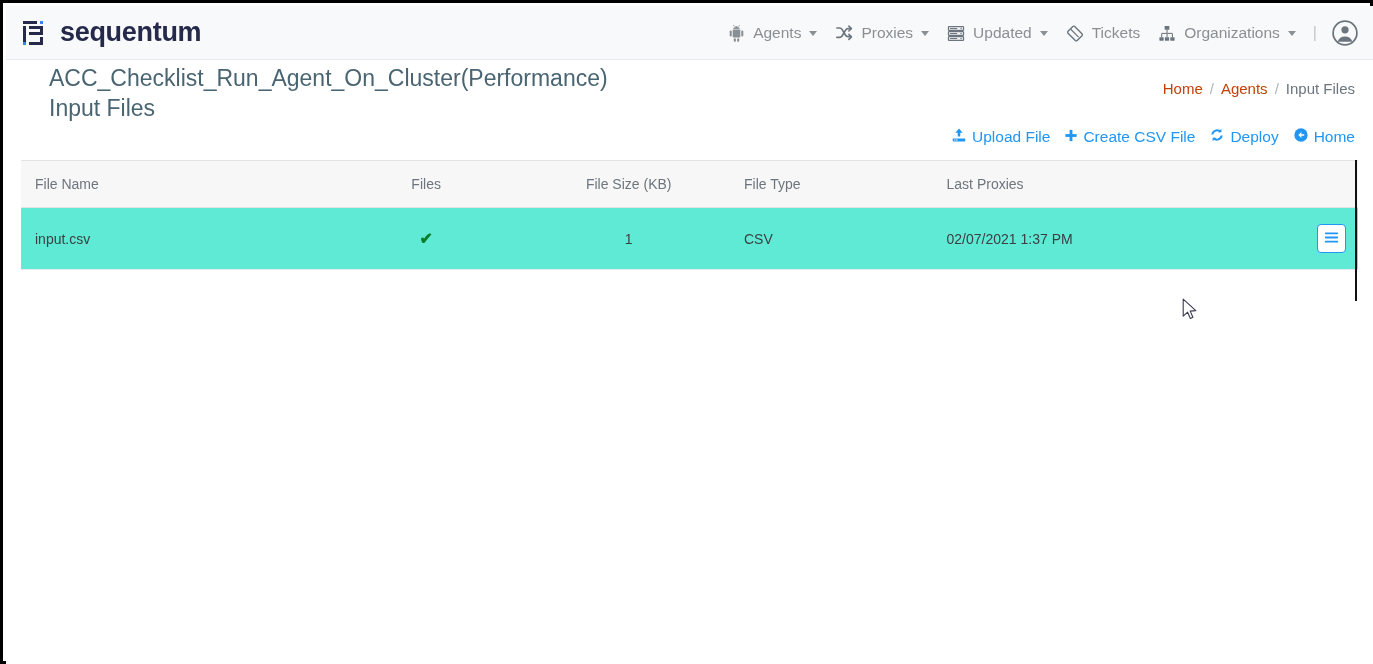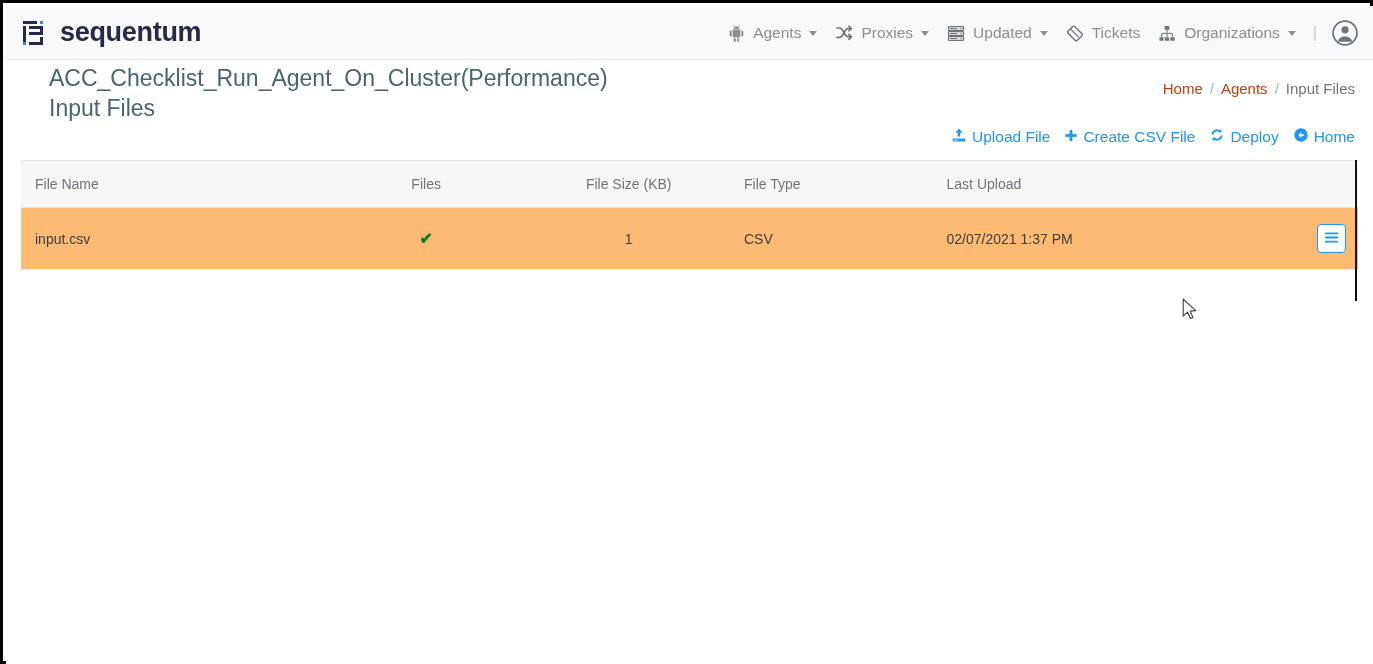--- a/index.html
+++ b/index.html
@@ -115,21 +115,21 @@
     text-align: left;
     padding: 15px 0 15px 14px;
     border-top: 1px solid #e3e3e5;
     border-bottom: 1px solid #e3e3e5;
   }
   table.files tbody td {
     font-size: 14px;
     color: #3c4043;
     padding: 16px 0 16px 14px;
     border-bottom: 1px solid #e9e9ec;
-    background: #fdba74;
+    background: #5eead4;
     vertical-align: middle;
   }
   .col-name   { width: 300px; }
   .col-deploy { width: 200px; text-align: center !important; padding-left: 0 !important; }
   .col-size   { width: 200px; text-align: center !important; padding-left: 0 !important; margin-top: 16px; }
   .col-type   { width: 200px; }
   .col-date   { width: 300px; }
   .col-act    { width: 120px; text-align: right !important; padding-right: 12px !important; padding-left: 0 !important;}
 
   .check { color: #0a7d28; font-size: 16px; font-weight: bold; }
@@ -341,21 +341,21 @@
   </div>
 
   <div class="table-wrap">
     <table class="files">
       <thead>
         <tr>
           <th class="col-name">File Name</th>
           <th class="col-deploy">Files</th>
           <th class="col-size">File Size (KB)</th>
           <th class="col-type">File Type</th>
-          <th class="col-date">Last Upload</th>
+          <th class="col-date">Last Proxies</th>
           <th class="col-act"></th>
         </tr>
       </thead>
       <tbody>
 
         <tr>
           <td class="col-name">input.csv</td>
           <td class="col-deploy">
             <span class="check">✔</span>
           </td>

